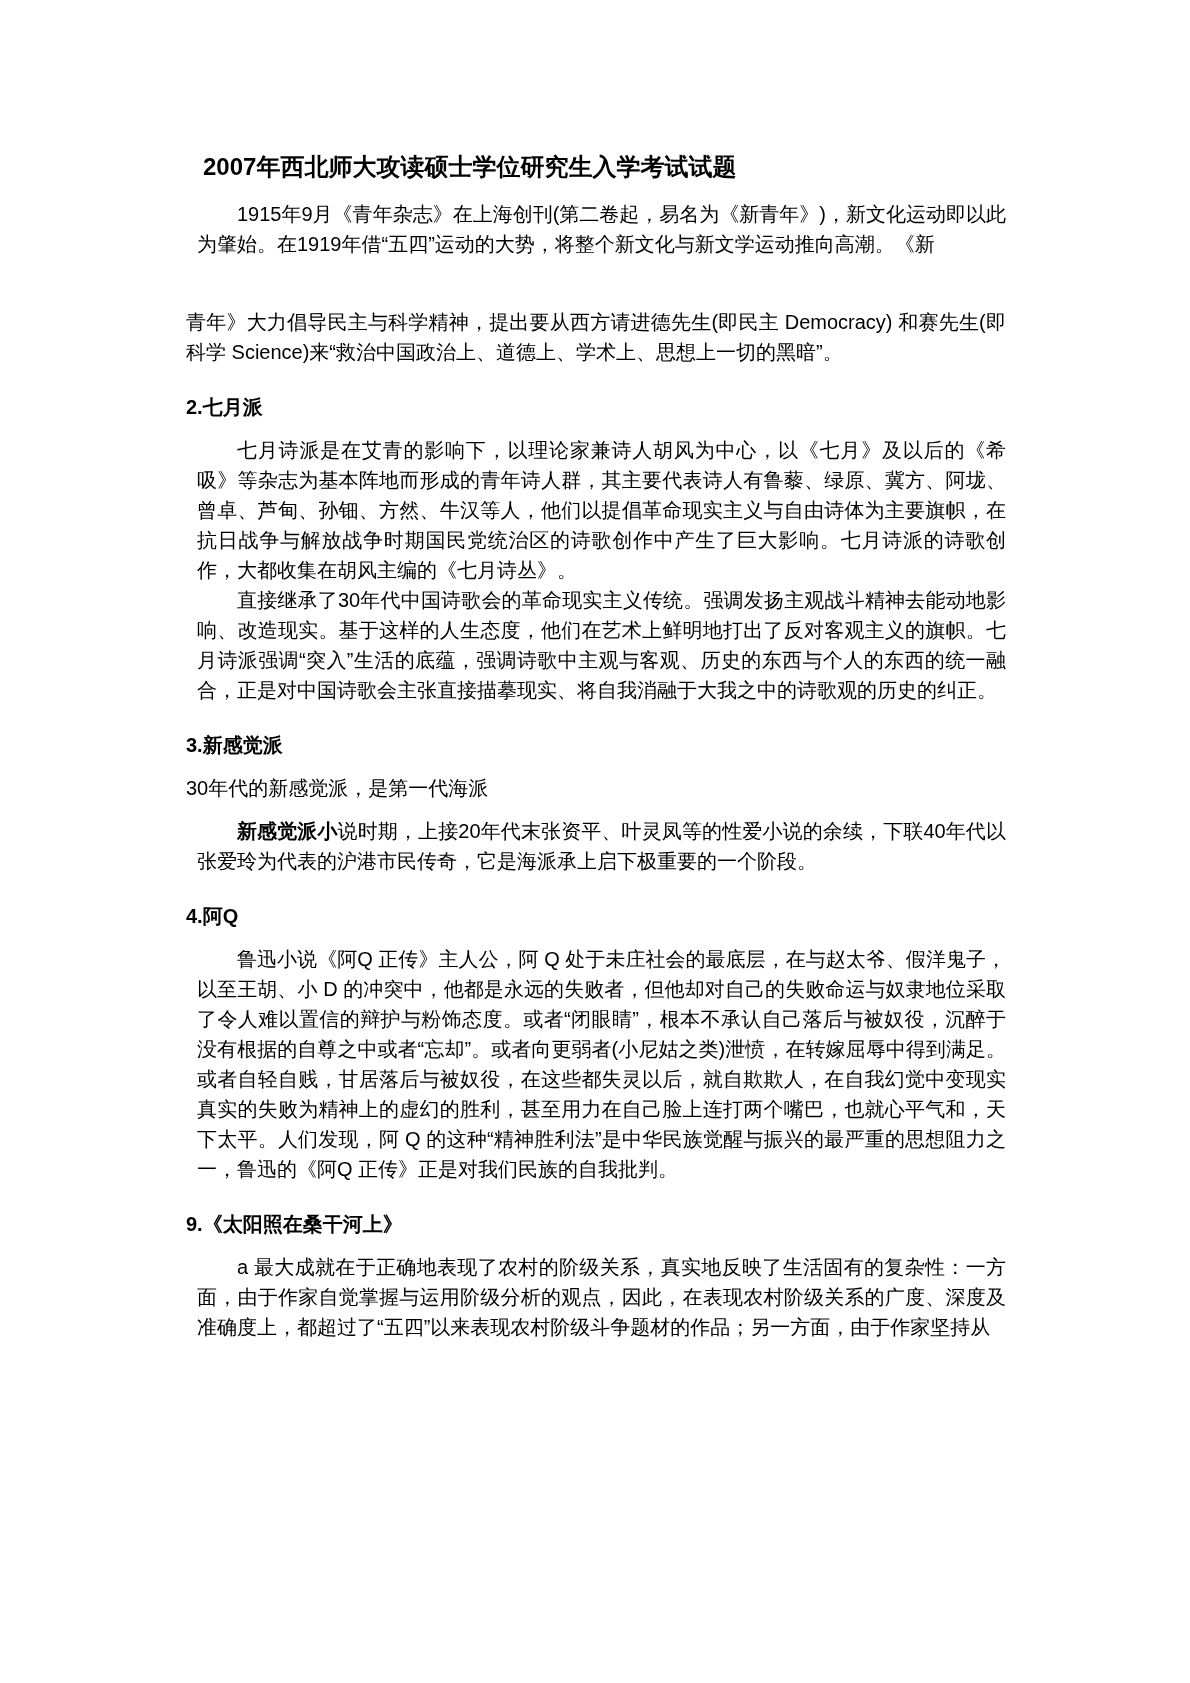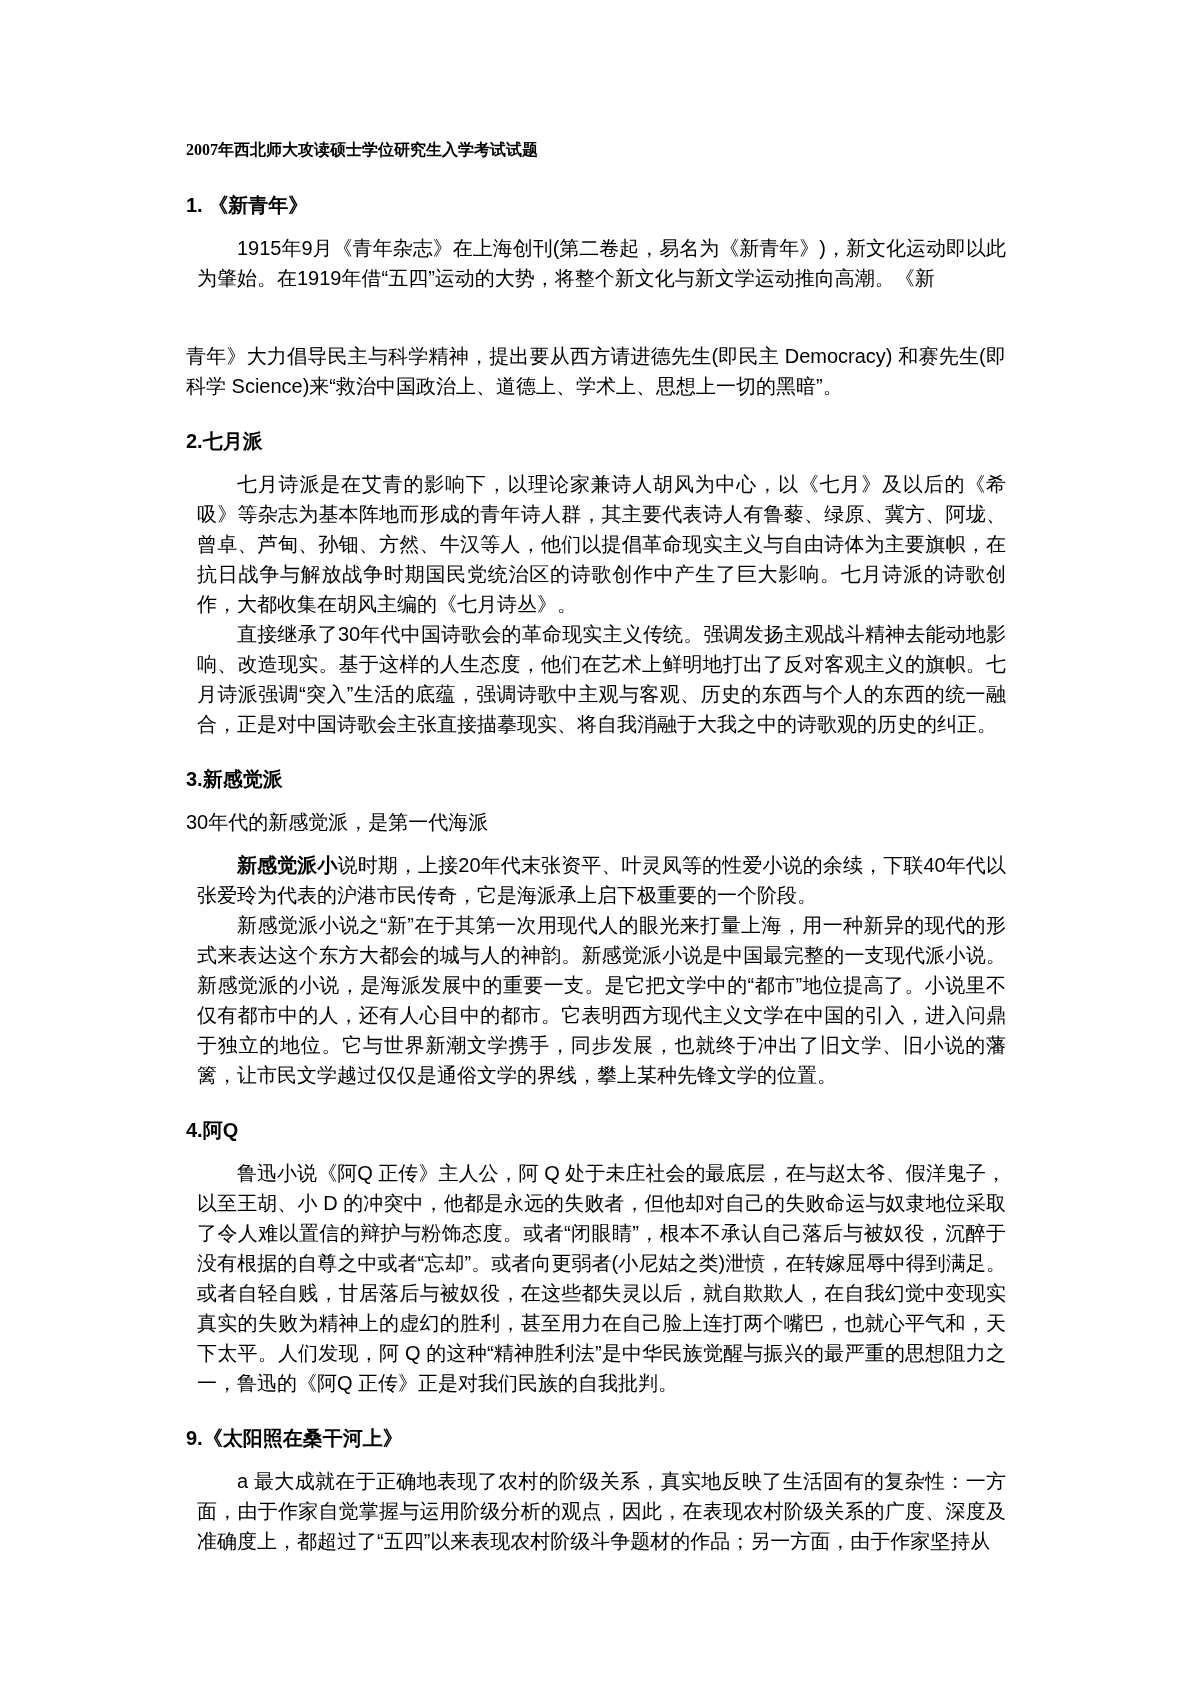--- a/index.html
+++ b/index.html
@@ -11,25 +11,24 @@
   }
   .page {
     position: relative;
     width: 1190px;
     min-height: 1683px;
     box-sizing: border-box;
     background: #ffffff;
     padding: 135px 184px 80px 186px;
   }
   .doc-title {
-    font-size: 16px;
+    font-size: 24px;
     font-weight: bold;
     line-height: 30px;
-    margin: 0;
-    font-family: Liberation Serif, serif;
+    margin: 17px;
   }
   .part-heading {
     font-size: 20px;
     font-weight: bold;
     line-height: 30px;
     margin: 21px 0 0 0;
   }
   .section-heading {
     font-size: 20px;
     font-weight: bold;
@@ -54,37 +53,35 @@
   b.bold-run { font-weight: bold; }
 </style>
 </head>
 <body>
 
 <div class="page">
 
   <h1 class="doc-title">2007年西北师大攻读硕士学位研究生入学考试试题</h1>
 
   <section>
-    <h3 class="section-heading">1. 《新青年》</h3>
     <p class="body-para indent">1915年9月《青年杂志》在上海创刊(第二卷起，易名为《新青年》)，新文化运动即以此为肇始。在1919年借“五四”运动的大势，将整个新文化与新文学运动推向高潮。《新</p>
     <div class="page-gap"></div>
     <p class="body-para no-indent">青年》大力倡导民主与科学精神，提出要从西方请进德先生(即民主 Democracy) 和赛先生(即科学 Science)来“救治中国政治上、道德上、学术上、思想上一切的黑暗”。</p>
   </section>
 
   <section>
     <h3 class="section-heading">2.七月派</h3>
     <p class="body-para indent">七月诗派是在艾青的影响下，以理论家兼诗人胡风为中心，以《七月》及以后的《希吸》等杂志为基本阵地而形成的青年诗人群，其主要代表诗人有鲁藜、绿原、冀方、阿垅、曾卓、芦甸、孙钿、方然、牛汉等人，他们以提倡革命现实主义与自由诗体为主要旗帜，在抗日战争与解放战争时期国民党统治区的诗歌创作中产生了巨大影响。七月诗派的诗歌创作，大都收集在胡风主编的《七月诗丛》。</p>
     <p class="body-para indent">直接继承了30年代中国诗歌会的革命现实主义传统。强调发扬主观战斗精神去能动地影响、改造现实。基于这样的人生态度，他们在艺术上鲜明地打出了反对客观主义的旗帜。七月诗派强调“突入”生活的底蕴，强调诗歌中主观与客观、历史的东西与个人的东西的统一融合，正是对中国诗歌会主张直接描摹现实、将自我消融于大我之中的诗歌观的历史的纠正。</p>
   </section>
 
   <section>
     <h3 class="section-heading">3.新感觉派</h3>
     <div class="sub-heading">30年代的新感觉派，是第一代海派</div>
     <p class="body-para indent"><b class="bold-run">新感觉派小</b><span>说时期，上接20年代末张资平、叶灵凤等的性爱小说的余续，下联40年代以张爱玲为代表的沪港市民传奇，它是海派承上启下极重要的一个阶段。</span></p>
-    <p class="body-para indent">新感觉派小说之“新”在于其第一次用现代人的眼光来打量上海，用一种新异的现代的形式来表达这个东方大都会的城与人的神韵。新感觉派小说是中国最完整的一支现代派小说。新感觉派的小说，是海派发展中的重要一支。是它把文学中的“都市”地位提高了。小说里不仅有都市中的人，还有人心目中的都市。它表明西方现代主义文学在中国的引入，进入问鼎于独立的地位。它与世界新潮文学携手，同步发展，也就终于冲出了旧文学、旧小说的藩篱，让市民文学越过仅仅是通俗文学的界线，攀上某种先锋文学的位置。</p>
   </section>
 
   <section>
     <h3 class="section-heading">4.阿Q</h3>
     <p class="body-para indent">鲁迅小说《阿Q 正传》主人公，阿 Q 处于未庄社会的最底层，在与赵太爷、假洋鬼子，以至王胡、小 D 的冲突中，他都是永远的失败者，但他却对自己的失败命运与奴隶地位采取了令人难以置信的辩护与粉饰态度。或者“闭眼睛”，根本不承认自己落后与被奴役，沉醉于没有根据的自尊之中或者“忘却”。或者向更弱者(小尼姑之类)泄愤，在转嫁屈辱中得到满足。或者自轻自贱，甘居落后与被奴役，在这些都失灵以后，就自欺欺人，在自我幻觉中变现实真实的失败为精神上的虚幻的胜利，甚至用力在自己脸上连打两个嘴巴，也就心平气和，天下太平。人们发现，阿 Q 的这种“精神胜利法”是中华民族觉醒与振兴的最严重的思想阻力之一，鲁迅的《阿Q 正传》正是对我们民族的自我批判。</p>
   </section>
 
   <section>
     <h3 class="section-heading">9.《太阳照在桑干河上》</h3>
     <p class="body-para indent">a 最大成就在于正确地表现了农村的阶级关系，真实地反映了生活固有的复杂性：一方面，由于作家自觉掌握与运用阶级分析的观点，因此，在表现农村阶级关系的广度、深度及准确度上，都超过了“五四”以来表现农村阶级斗争题材的作品；另一方面，由于作家坚持从</p>

